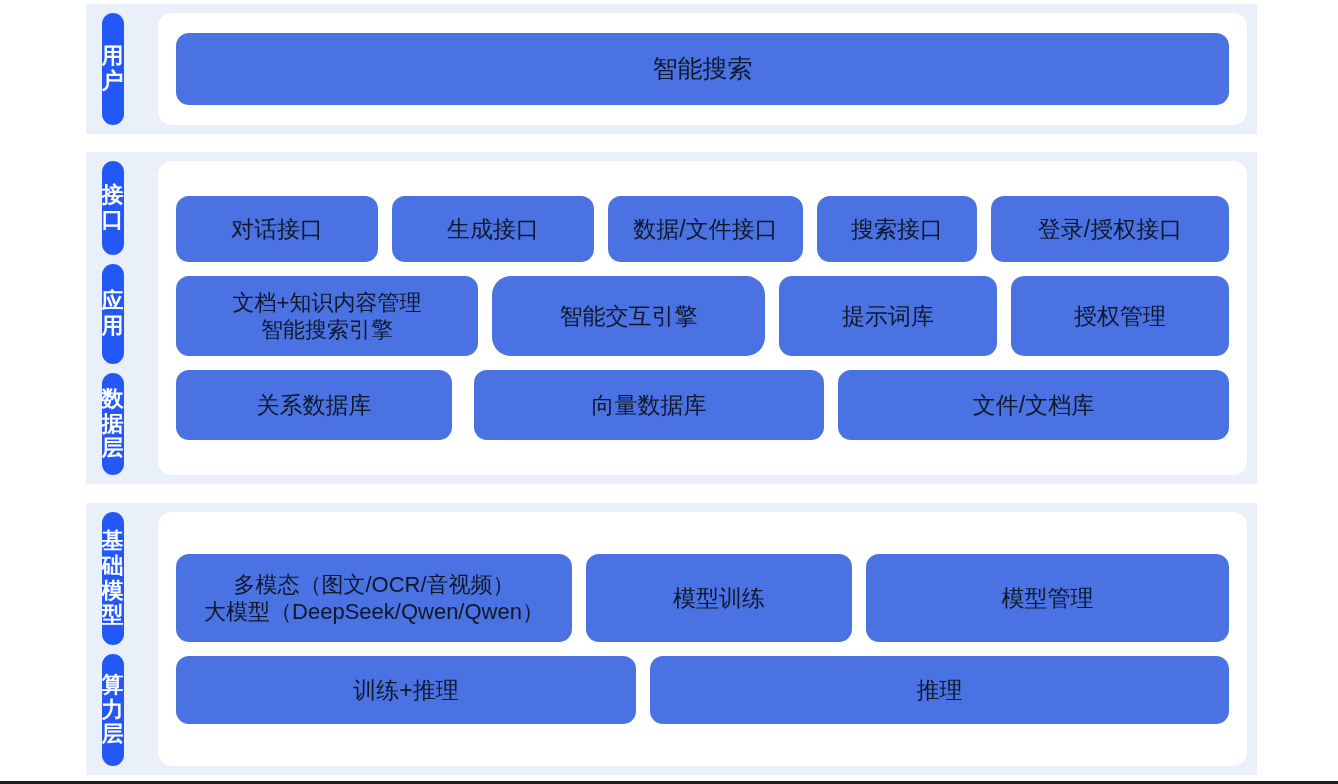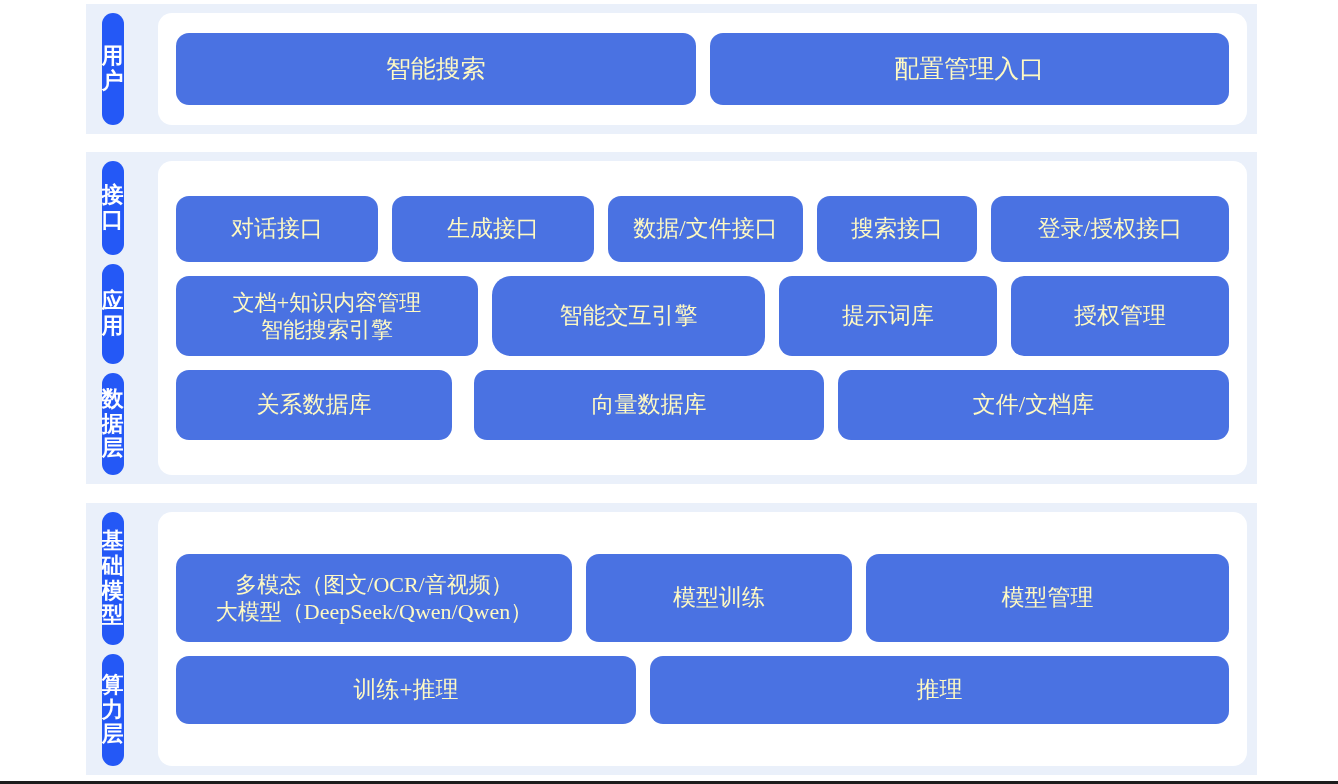--- a/index.html
+++ b/index.html
@@ -95,31 +95,30 @@
     display: flex;
     flex-direction: row;
     gap: 14px;
     align-items: stretch;
   }
 
   
   .box {
     background: #4a72e2;
     border-radius: 13px;
-    color: #fef9c3;
+    color: #0f172a;
     display: flex;
     align-items: center;
     justify-content: center;
     text-align: center;
     font-size: 23px;
     line-height: 1.25;
     box-sizing: border-box;
     padding: 6px 8px;
     white-space: pre-line;
-    font-family: Liberation Serif, serif;
   }
 
   
   #band-user .panel { padding: 12px 18px; gap: 14px; }
   #band-user .box { height: 72px; flex: 1 1 0; font-size: 25px; }
 
   
   .row-interface .box { height: 66px; }
   .row-interface .b-dialog  { flex: 0 0 202px; }
   .row-interface .b-gen     { flex: 0 0 202px; }
@@ -168,21 +167,20 @@
 
   <section class="band" id="band-user">
     <div class="label-col">
       <div class="label-pill p-user">
         <span class="txt">用户</span>
       </div>
     </div>
     <div class="panel">
       <div class="row row-user">
         <div class="box b-smart-search">智能搜索</div>
-        <div class="box b-config-entry">配置管理入口</div>
       </div>
     </div>
   </section>
 
   <section class="band" id="band-middle">
     <div class="label-col">
       <div class="label-pill p-interface">
         <span class="txt">接口</span>
       </div>
       <div class="label-pill p-app">

